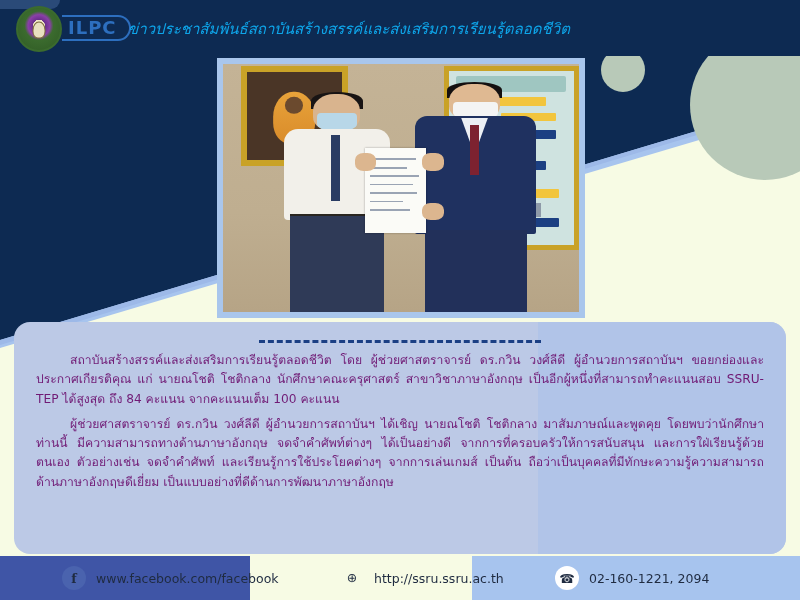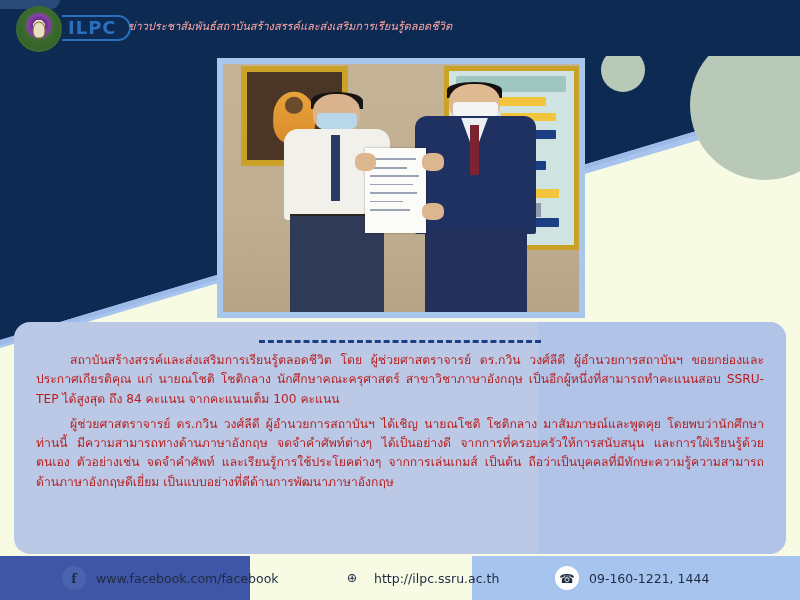--- a/index.html
+++ b/index.html
@@ -61,21 +61,21 @@
     position:absolute;left:62px;top:15px;height:26px;display:flex;align-items:center;
     padding:0 12px 0 6px;border:2px solid #2d6fbf;border-left:none;
     border-radius:0 16px 16px 0;box-sizing:border-box;
   }
   .ilpc span{
     font-family:"DejaVu Sans","Liberation Sans",sans-serif;
     font-weight:bold;font-size:18px;letter-spacing:1px;color:#2d6fbf;line-height:1;
   }
   .header-title{
     position:absolute;left:128px;top:17px;
-    font-size:11px;color:#fca5a5;font-style:italic;white-space:nowrap;
+    font-size:15px;color:#0ea5e9;font-style:italic;white-space:nowrap;
   }
 
   
   .photo-frame{
     position:absolute;left:217px;top:58px;width:368px;height:260px;
     background:#a9c6ec;padding:6px;box-sizing:border-box;z-index:6;
   }
   .photo{position:relative;width:100%;height:100%;overflow:hidden;background:#bfae92;}
   .wall{position:absolute;inset:0;background:linear-gradient(180deg,#c4b396 0%,#bfae90 60%,#b6a486 100%);}
   .board{
@@ -144,21 +144,21 @@
   .panel-inner{position:relative;z-index:2;}
   .headline{
     text-align:center;color:#13306b;font-weight:bold;font-size:16.5px;
     line-height:1.5;margin:0;
   }
   .divider{
     width:282px;height:0;margin:4px auto 8px;
     border-top:3px dashed #1b3f84;
   }
   .para{
-    color:#b91c1c;font-size:12.2px;line-height:1.58;margin:0 0 6px;
+    color:#701a75;font-size:12.2px;line-height:1.58;margin:0 0 6px;
     text-align:justify;text-indent:34px;
   }
 
   
   .footer{position:absolute;left:0;bottom:0;width:800px;height:44px;z-index:9;}
   .f-left{position:absolute;left:0;top:0;width:250px;height:44px;background:#3f55a6;}
   .f-mid{position:absolute;left:250px;top:0;width:222px;height:44px;background:#f7fbe4;}
   .f-right{position:absolute;left:472px;top:0;width:328px;height:44px;background:#a7c4ee;}
   .f-item{position:absolute;top:0;height:44px;display:flex;align-items:center;gap:10px;}
   .f-item span{font-size:12.5px;color:#1f2b40;white-space:nowrap;}
@@ -276,24 +276,24 @@
       <div class="ico ico-fb">
         <span>f</span>
       </div>
       <span>www.facebook.com/facebook</span>
     </div>
 
     <div class="f-item" style="left:340px;">
       <div class="ico ico-web">
         <span>⊕</span>
       </div>
-      <span>http://ilpc.ssru.ac.th</span>
+      <span>http://ssru.ssru.ac.th</span>
     </div>
 
     <div class="f-item" style="left:555px;">
       <div class="ico ico-tel">
         <span>☎</span>
       </div>
-      <span>09-160-1221, 1444</span>
+      <span>02-160-1221, 2094</span>
     </div>
   </div>
 
 </div>
 
 </body></html>

